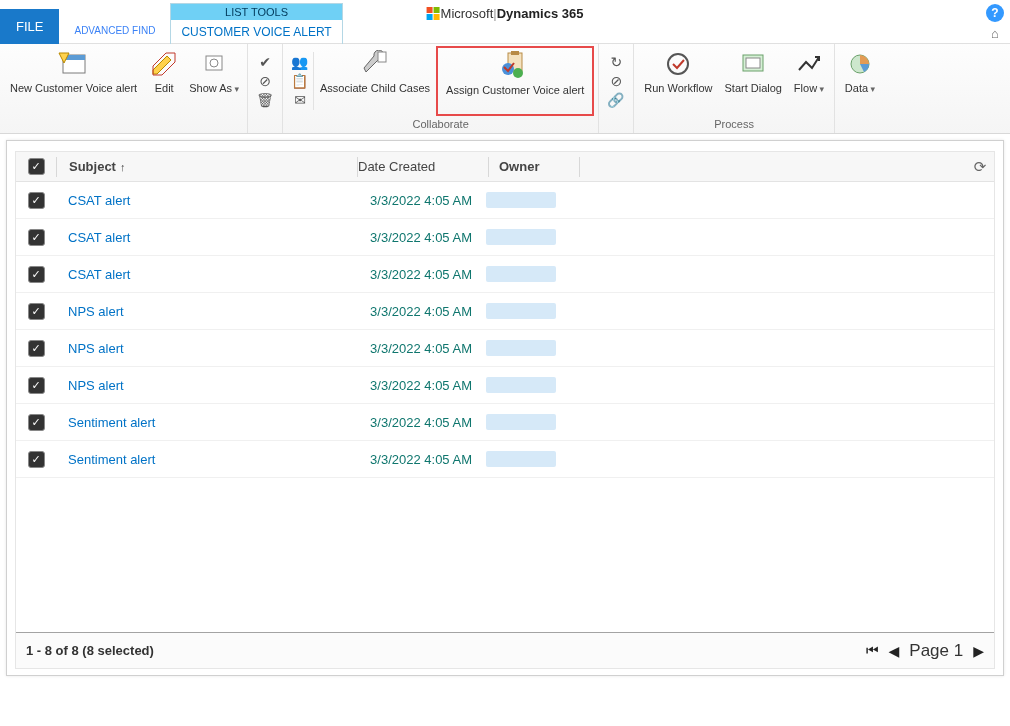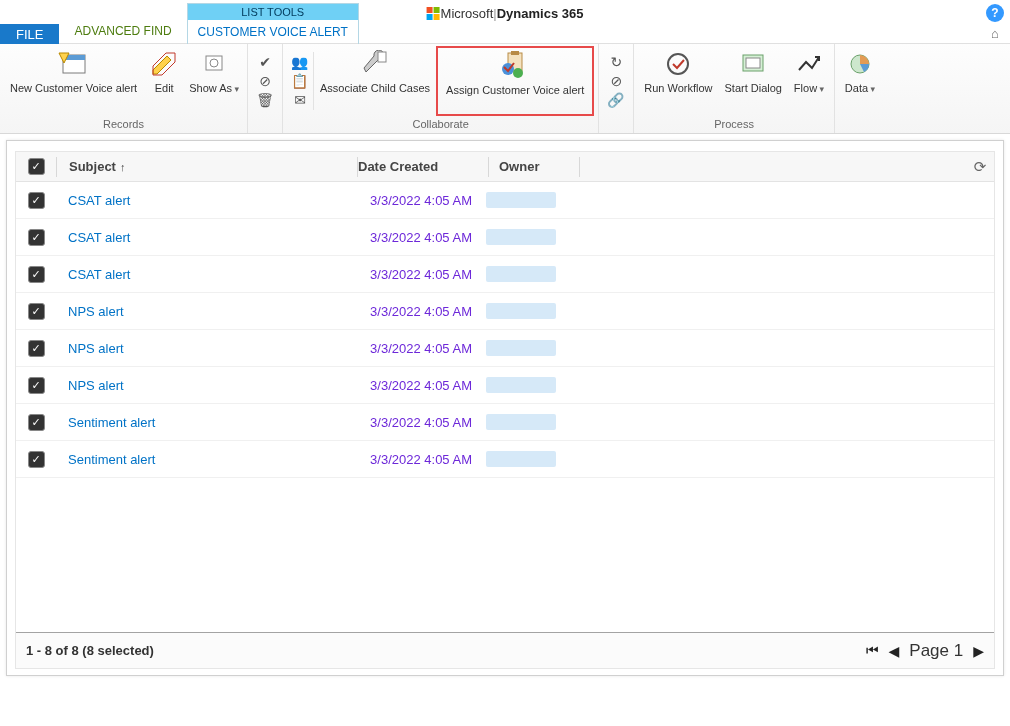--- a/index.html
+++ b/index.html
@@ -1,22 +1,22 @@
 <!DOCTYPE html>
 <html><head>
 <meta charset="utf-8">
 <style>
 * { box-sizing: border-box; margin: 0; padding: 0; }
 body { font-family: "Segoe UI", Tahoma, sans-serif; font-size: 13px; color: #333; background: #fff; width: 1010px; }
 
 
 .top-header { height: 44px; position: relative; border-bottom: 1px solid #e0e0e0; background: #fff; display: flex; }
 .top-tabs { display: flex; align-items: flex-end; height: 44px; }
-.file-tab { background: #1979ca; color: #fff; padding: 7px 16px; font-size: 13px; height: 20px; display: flex; align-items: center; margin-top: 16px; }
-.tab-plain { padding: 7px 14px; font-size: 12px; color: #4d7c0f; height: 28px; display: flex; align-items: center; margin-top: 11px; border: 1px solid transparent; border-bottom: none;}
+.file-tab { background: #1979ca; color: #fff; padding: 7px 16px; font-size: 13px; height: 35px; display: flex; align-items: center; margin-top: 16px; }
+.tab-plain { padding: 7px 14px; font-size: 10px; color: #3b82f6; height: 28px; display: flex; align-items: center; margin-top: 11px; border: 1px solid transparent; border-bottom: none;}
 .list-tools-group { margin-top: 0; display: flex; flex-direction: column; align-items: center; border: 1px solid #b4d7e5; border-bottom: none; }
 .list-tools-header { background: #6fd0f5; color: #003a5c; font-size: 11px; padding: 2px 32px; text-align: center; width: 100%; }
 .list-tools-tab { color: #0072c6; font-size: 12px; padding: 5px 10px; }
 .brand { position: absolute; left: 50%; transform: translateX(-50%); top: 6px; font-size: 13px; color: #333; display: flex; align-items: center; }
 .brand .ms-logo { display: inline-flex; gap: 1px; flex-wrap: wrap; width: 14px; height: 14px; }
 .brand .ms-logo span { width: 6px; height: 6px; }
 .brand .ms-logo span:nth-child(1){background:#f25022;} .brand .ms-logo span:nth-child(2){background:#7fba00;}
 .brand .ms-logo span:nth-child(3){background:#00a4ef;} .brand .ms-logo span:nth-child(4){background:#ffb900;}
 .brand .divider { color: #999; }
 .brand .d365 { font-weight: 600; color: #222; }
@@ -38,27 +38,27 @@
 .ribbon-col .mini { width: 18px; height: 18px; display:flex; align-items:center; justify-content:center; color:#555; font-size:14px; cursor:pointer;}
 .dd::after { content: " ▾"; font-size: 9px; color: #666;}
 
 
 .content { padding: 10px 8px 6px 8px; background: #fff; border: 1px solid #d0d0d0; margin: 6px; box-shadow: 0 0 3px rgba(0,0,0,0.1);}
 .grid-wrap { border: 1px solid #e6e6e6; }
 .grid-header { display: flex; align-items: center; background: #f7f7f7; border-bottom: 1px solid #e3e3e3; height: 30px;}
 .col-check { width: 40px; display: flex; justify-content: center;}
 .col-sep { width: 1px; background: #d8d8d8; height: 20px; }
 .col-subject { flex: 0 0 300px; padding-left: 12px; font-weight: 600; color: #444; display:flex; align-items:center; gap:4px;}
-.col-date { flex: 0 0 130px; font-weight: 700; color: #444;}
+.col-date { flex: 0 0 130px; font-weight: 400; color: #444;}
 .col-owner { flex: 0 0 90px; font-weight: 600; color: #444; padding-left: 10px;}
 .refresh { margin-left: auto; width: 28px; text-align: center; color: #666; font-size: 15px; cursor:pointer;}
 .grid-body { min-height: 450px; background: #fff;}
 .row { display: flex; align-items: center; height: 37px; border-bottom: 1px solid #f0f0f0;}
 .row .subj { flex: 0 0 300px; padding-left: 12px; color: #0072c6; cursor: pointer;}
-.row .date { flex: 0 0 130px; color: #6d28d9; text-align: right; padding-right: 14px;}
+.row .date { flex: 0 0 130px; color: #0f766e; text-align: right; padding-right: 14px;}
 .row .owner { flex: 0 0 80px;}
 .owner-blur { width: 70px; height: 16px; background: #d6e9f8; border-radius: 2px;}
 .checkbox { width: 17px; height: 17px; border: 1px solid #888; border-radius: 3px; background: #333; display: flex; align-items: center; justify-content: center; color: #fff; font-size: 11px;}
 .footer { display: flex; align-items: center; height: 36px; padding: 0 10px; border-top: 1px solid #a3a3a3; background: #fbfbfb; }
 .footer-left { color: #333; font-weight: 600; font-size: 13px;}
 .footer-nav { margin-left: auto; display: flex; align-items: center; gap: 10px; color: #333;}
 .footer-nav .nav-btn { cursor: pointer; font-size: 14px; color: #222;}
 .page-lbl { font-size: 17px;}
 
 svg { display: block; }
@@ -118,21 +118,20 @@
       <div class="ribbon-btn small">
         <span class="ico">
           <svg width="26" height="26">
               <rect x="5" y="5" width="16" height="14" fill="#fff" stroke="#888"></rect>
               <circle cx="13" cy="12" r="4" fill="none" stroke="#888"></circle>
             </svg>
         </span>
         <span class="dd">Show As</span>
       </div>
     </div>
-    <div class="ribbon-group-label">Records</div>
   </div>
 
   <div class="ribbon-group" style="border-right:1px solid #e2e2e2;">
     <div class="ribbon-col" style="flex:1;">
       <div class="mini">✔</div>
       <div class="mini">⊘</div>
       <div class="mini">🗑</div>
     </div>
     <div class="ribbon-group-label">&nbsp;</div>
   </div>

